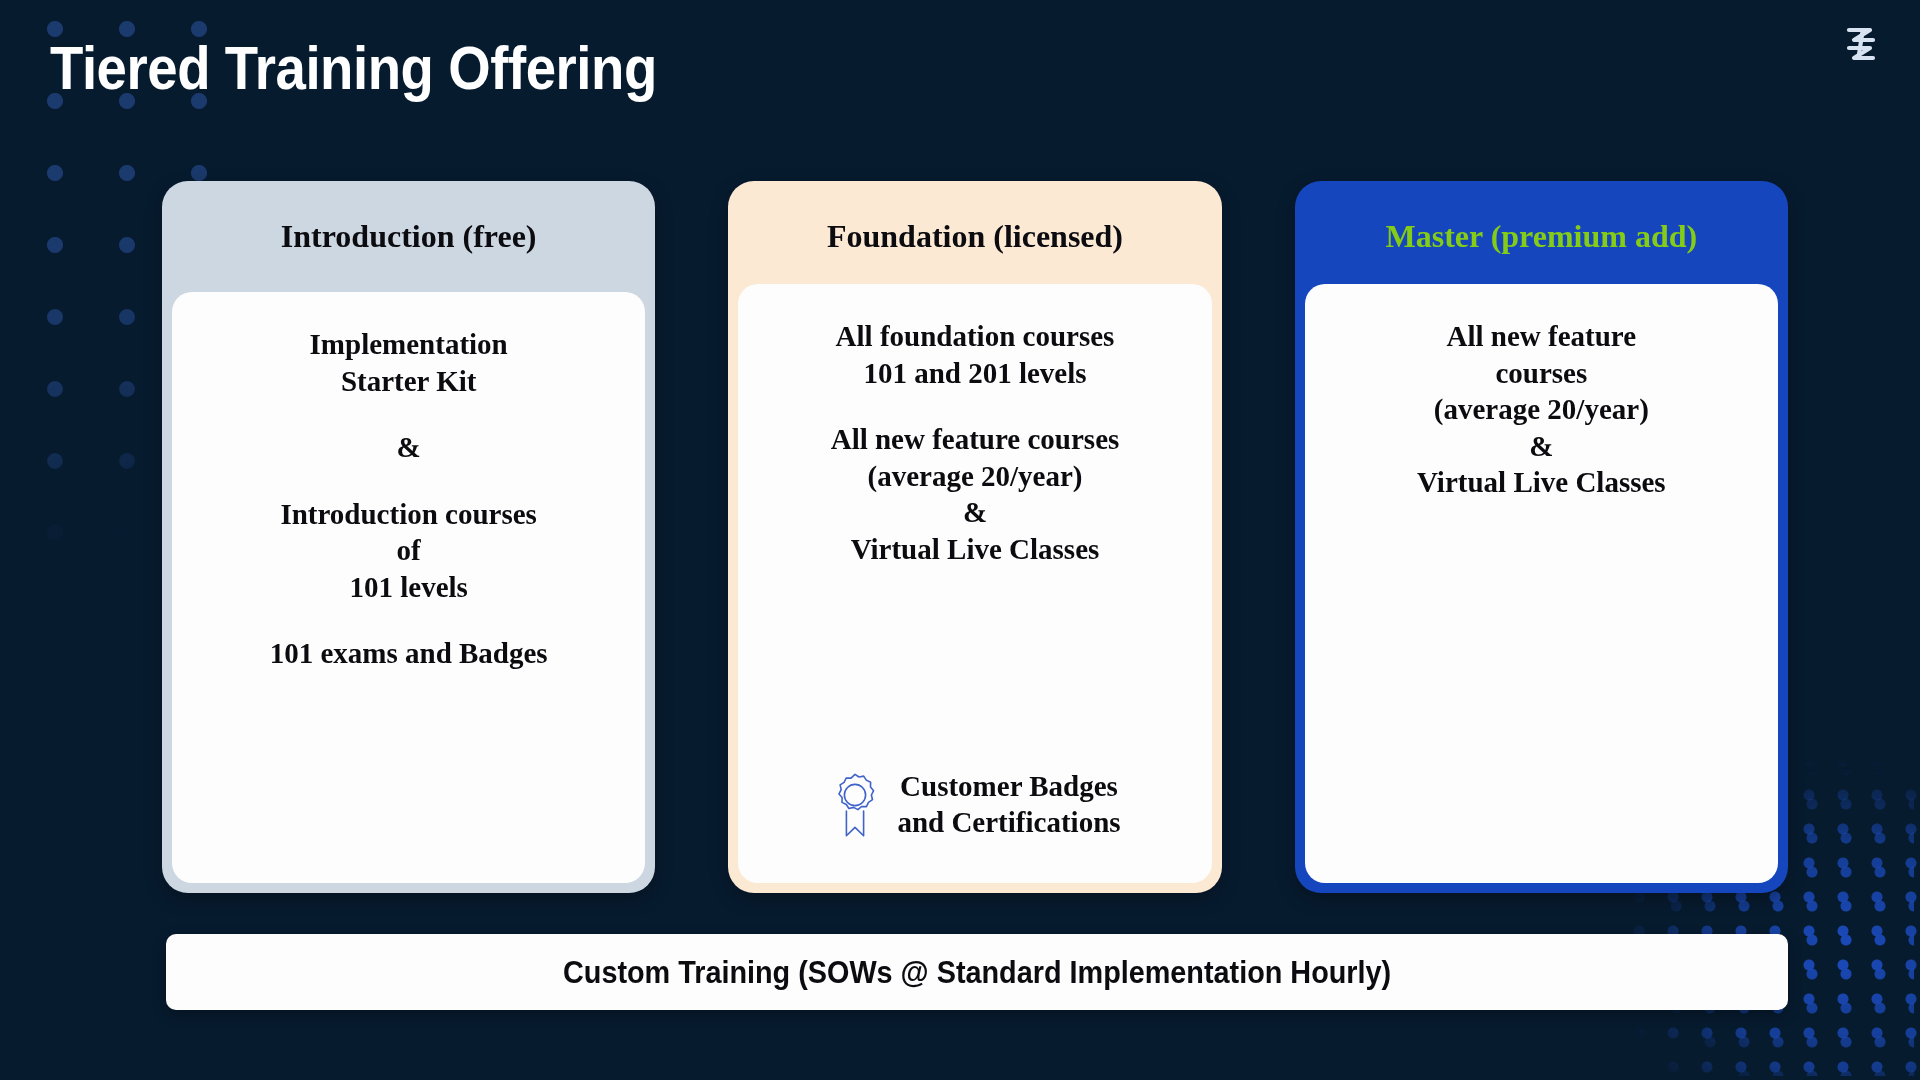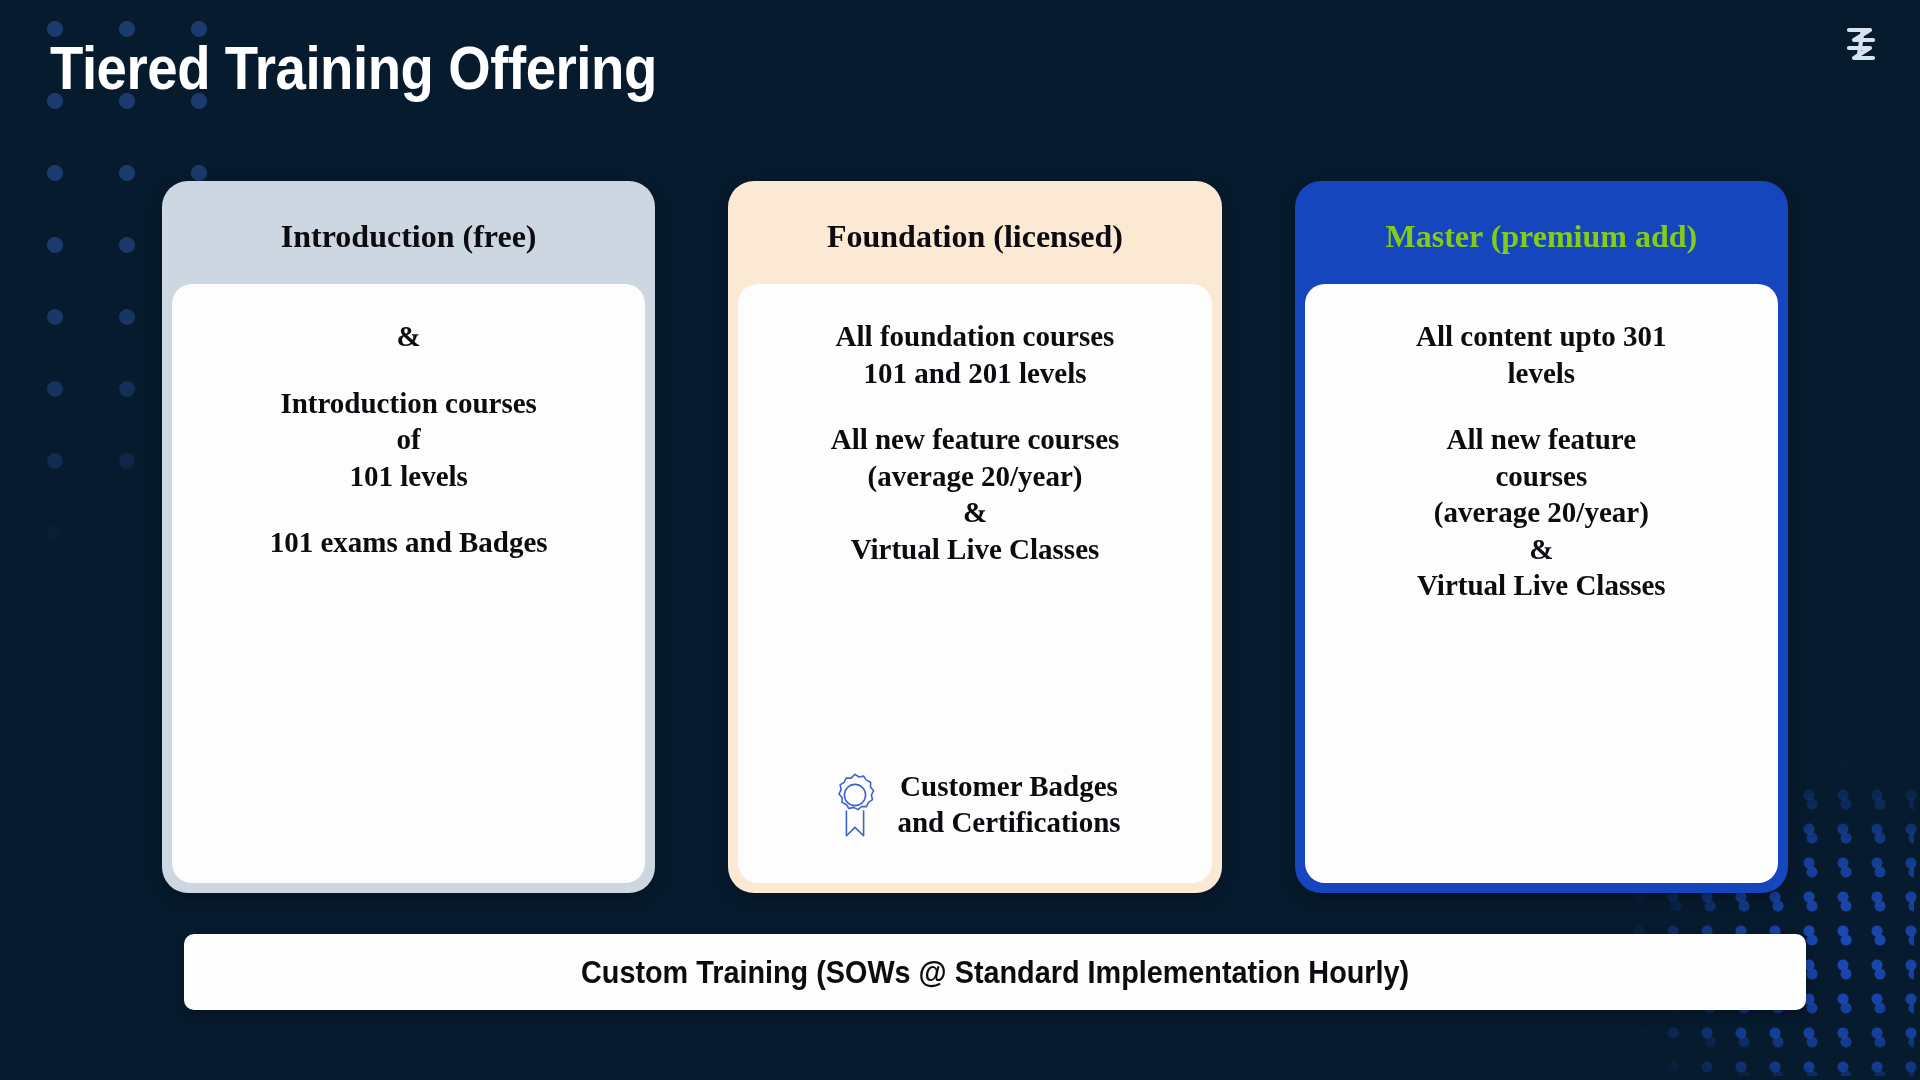--- a/index.html
+++ b/index.html
@@ -176,29 +176,29 @@
   .badge-icon { flex: 0 0 auto; width: 52px; height: 68px; }
 
   .badge-label {
     text-align: center;
     font-size: 29px;
     line-height: 1.24;
     white-space: pre-line;
   }
 
   
-  .card--intro      { background: #cdd7e1; }
+  .card--intro      { background: #cdd7e1; gap: 8px; }
   .card--foundation { background: #fce9d4; }
   .card--master     { background: #1546bd; }
   .card--master .card-title { color: #84cc16; }
 
   
   #footer-bar {
     position: absolute;
-    left: 184px;
+    left: 166px;
     top: 934px;
     width: 1622px;
     height: 76px;
     background: #fdfdfd;
     border-radius: 10px;
     display: flex;
     align-items: center;
     justify-content: center;
     box-shadow: 0 5px 14px rgba(0,0,0,0.30);
   }
@@ -231,20 +231,22 @@
 </svg>
 
 <div id="page-title">Tiered Training Offering</div>
 
 <div id="cards">
 
   <div class="card card--intro">
     <div class="card-title">Introduction (free)</div>
     <div class="card-body">
       <div class="blocks">
+        <div class="text-block">Implementation
+Starter Kit</div>
         <div class="text-block">&amp;</div>
         <div class="text-block">Introduction courses
 of
 101 levels</div>
         <div class="text-block">101 exams and Badges</div>
       </div>
     </div>
   </div>
 
   <div class="card card--foundation">
@@ -269,22 +271,20 @@
         <div class="badge-label">Customer Badges
 and Certifications</div>
       </div>
     </div>
   </div>
 
   <div class="card card--master">
     <div class="card-title">Master (premium add)</div>
     <div class="card-body">
       <div class="blocks">
-        <div class="text-block">All content upto 301
-levels</div>
         <div class="text-block">All new feature
 courses
 (average 20/year)
 &amp;
 Virtual Live Classes</div>
       </div>
     </div>
   </div>
 
 </div>

